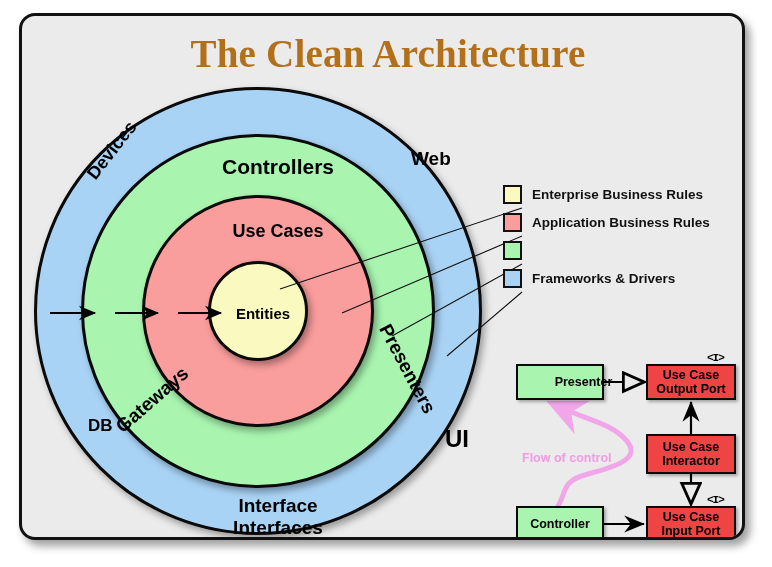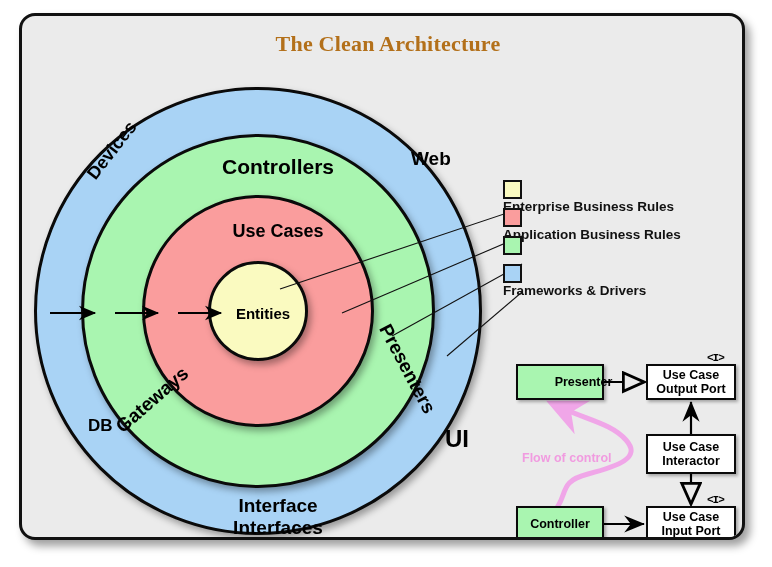--- a/index.html
+++ b/index.html
@@ -24,21 +24,21 @@
     overflow:hidden;
   }
 
   
   #title{
     position:absolute;
     left:0; top:15px; width:732px;
     text-align:center;
     font-family:"Liberation Serif", serif;
     font-weight:bold;
-    font-size:22px;
+    font-size:39px;
     color:#b3701a;
     letter-spacing:.2px;
     white-space:nowrap;
   }
 
   
   .ring{
     position:absolute;
     border-radius:50%;
     border:3px solid #0a0a0a;
@@ -74,21 +74,21 @@
   }
   #lbl-devices  {left:56px; top:124px; font-size:18px; transform:rotate(-52deg);}
   #lbl-gateways {left:86px; top:373px; font-size:19px; transform:rotate(-41deg);}
   #lbl-presenters{left:336px;top:342px;font-size:19px; transform:rotate(62deg);}
 
   
   #vec{position:absolute;left:0;top:0;width:726px;height:527px;pointer-events:none;}
 
   
   #legend{position:absolute;left:481px;top:164px;width:240px;}
-  .legend-row{display:flex;align-items:flex-start;height:28px;flex-direction:column;}
+  .legend-row{display:flex;align-items:center;height:28px;}
   .swatch{
     width:19px;height:19px;
     border:2px solid #111;
     box-sizing:border-box;
     margin-right:10px;
     flex:0 0 auto;
   }
   .legend-text{
     font-size:13.5px;font-weight:bold;color:#111;white-space:nowrap;
   }
@@ -98,21 +98,21 @@
   .fbox{
     position:absolute;
     border:2.5px solid #0a0a0a;
     box-sizing:border-box;
     display:flex;align-items:center;justify-content:center;
     font-size:12.5px;font-weight:bold;color:#000;
     text-align:center;line-height:14px;
     box-shadow:2px 2px 3px rgba(0,0,0,0.30);
   }
   .fbox.green{background:#a9f5b0;}
-  .fbox.pink {background:#ffffff;}
+  .fbox.pink {background:#ef4444;}
   #b-presenter {left:24px; top:18px;  width:88px; height:36px;padding-left:47px;}
   #b-outport   {left:154px;top:18px;  width:90px; height:36px;}
   #b-interactor{left:154px;top:88px;  width:90px; height:40px;}
   #b-controller{left:24px; top:160px; width:88px; height:36px;}
   #b-inport    {left:154px;top:160px; width:90px; height:36px;}
 
   .iface{
     position:absolute;
     font-family:"Liberation Mono", monospace;
     font-size:11px;font-weight:bold;color:#000;

